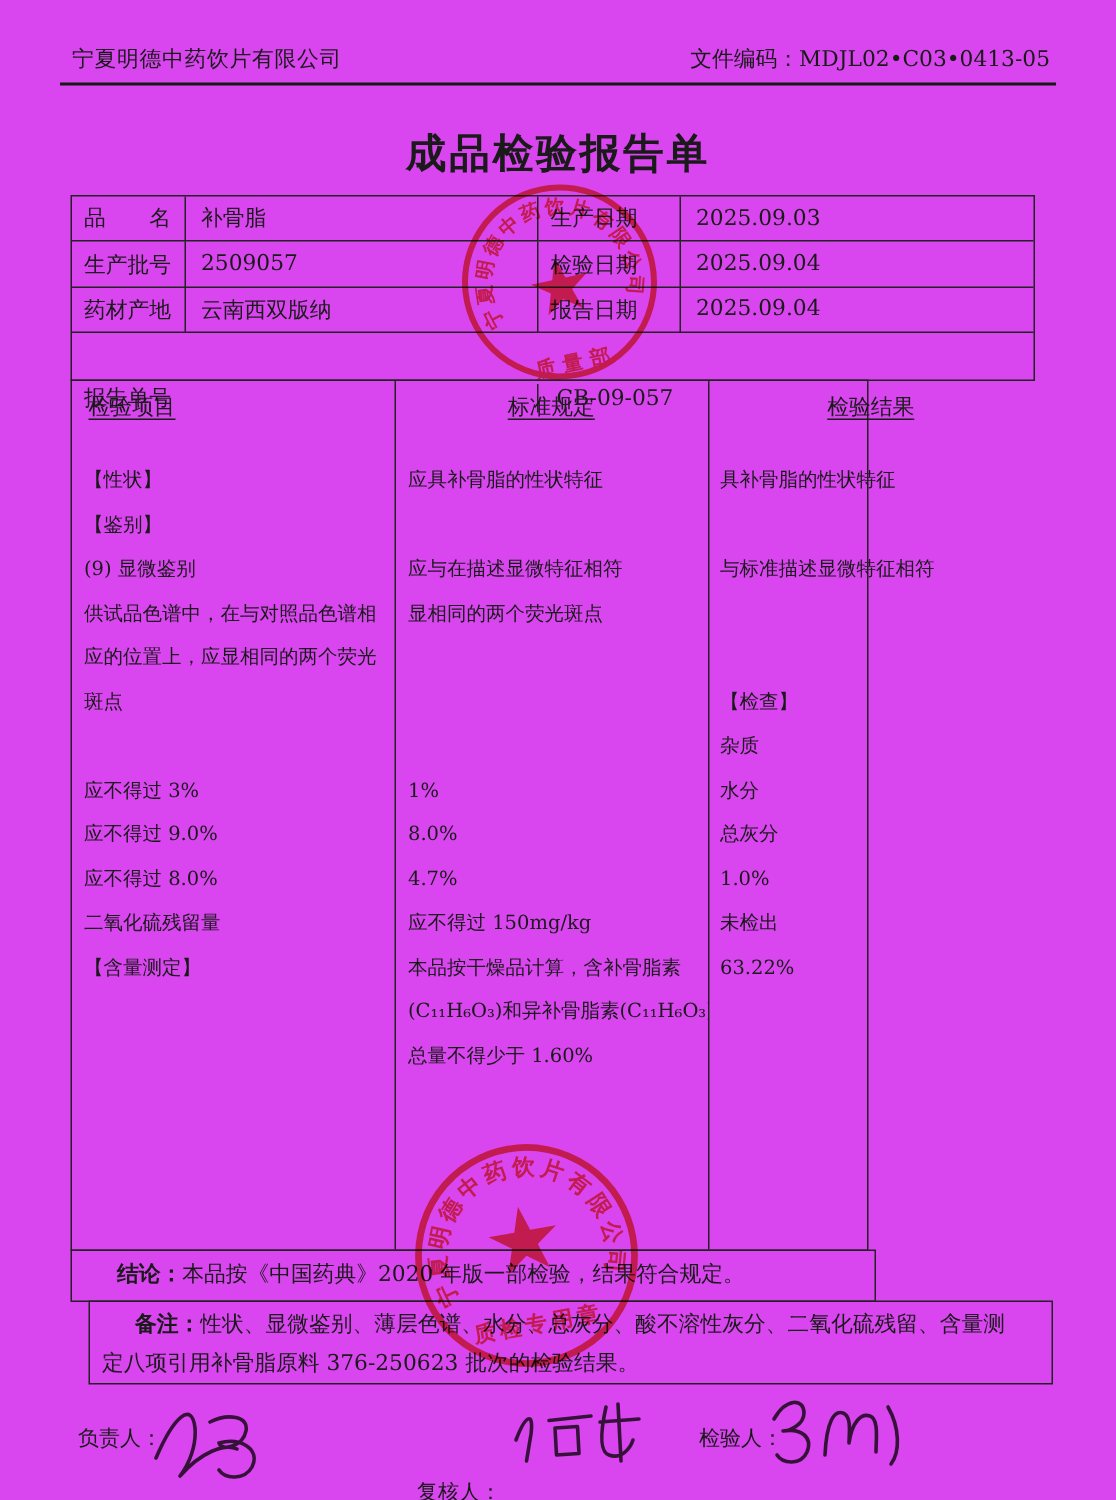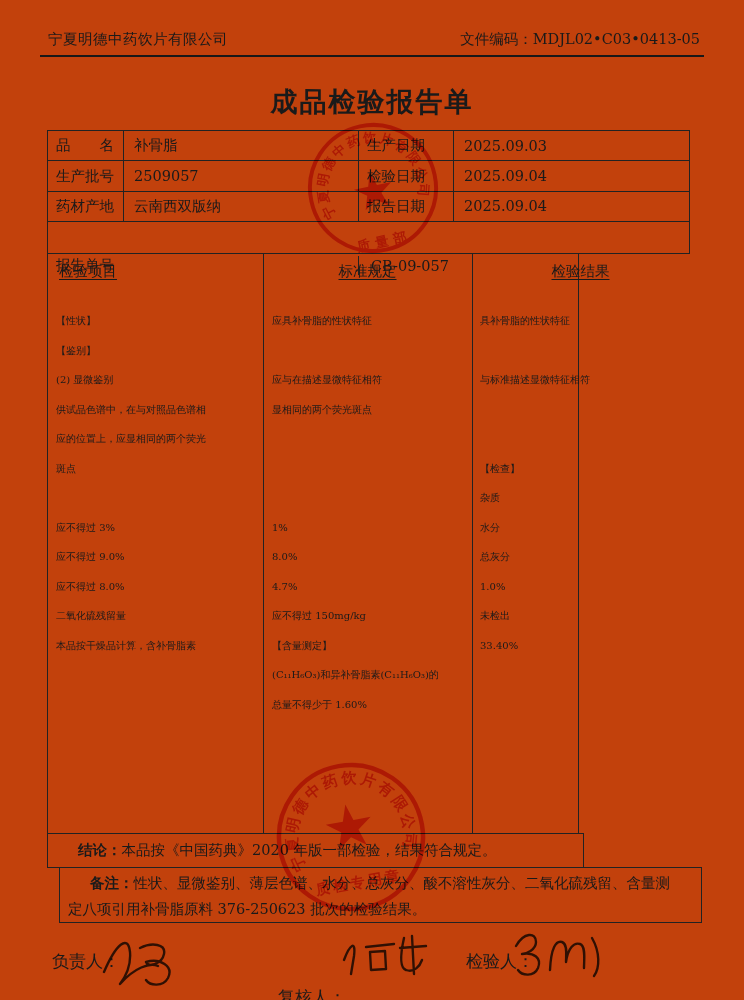--- a/index.html
+++ b/index.html
@@ -1,16 +1,16 @@
 <!DOCTYPE html>
 <html><head>
 <meta charset="utf-8">
 <style>
   html,body{margin:0;padding:0;background:#fff;}
-  .page{position:relative;width:744px;height:1000px;background:#c2410c;overflow:hidden;
+  .page{position:relative;width:744px;height:1000px;background:#d946ef;overflow:hidden;
         font-family:"DejaVu Serif","Liberation Serif",serif;color:#1a1a1a;}
   .abs{position:absolute;}
   
   .hdr-left{top:30px;left:48px;font-size:14.5px;letter-spacing:.5px;}
   .hdr-right{top:30px;right:44px;font-size:14.5px;}
   .hdr-rule{top:55px;left:40px;width:664px;height:2px;background:#181818;}
   .title{top:84px;left:0;width:100%;text-align:center;font-size:27px;font-weight:bold;letter-spacing:2px;}
   
   .info-grid{top:130px;left:47px;width:643px;height:124px;border:1px solid #222;box-sizing:border-box;
              display:grid;grid-template-columns:76px 235px 95px 235px;grid-template-rows:30.4px 30.4px 30.4px 1fr;text-align:right;}
@@ -25,32 +25,32 @@
   .main-t{top:253px;left:47px;width:532px;height:581px;border:1px solid #222;box-sizing:border-box;}
   .vline{position:absolute;top:0;bottom:0;width:1px;background:#222;}
   .ins-head{position:absolute;top:8px;left:0;display:flex;font-size:14.5px;}
   .ins-head span{display:block;}
   .ins-head .h1{width:215px;padding-left:11px;box-sizing:border-box;}
   .ins-head .h2{width:209px;text-align:center;}
   .ins-head .h3{width:217px;text-align:center;}
   .ins-head u{text-decoration:underline;text-underline-offset:3px;}
   .ins-grid{position:absolute;top:52px;left:0;display:grid;
             grid-template-columns:215px 209px 217px;grid-auto-rows:29.5px;
-            font-size:10px;line-height:29.5px;white-space:nowrap;}
+            font-size:13px;line-height:29.5px;white-space:nowrap;}
   .ins-grid>div{padding-left:8px;box-sizing:border-box;overflow:hidden;}
   .ins-grid>div:nth-child(3n+2){padding-left:9px;}
   
   .concl{top:833px;left:47px;width:537px;height:35px;border:1px solid #222;box-sizing:border-box;
          font-size:14.5px;line-height:32px;padding-left:8px;white-space:nowrap;overflow:hidden;}
   .remark{top:867px;left:47px;width:643px;height:56px;border:1px solid #222;box-sizing:border-box;
           font-size:14.5px;line-height:26px;padding:2px 8px 0;overflow:hidden;margin-left:12px;}
   .lbl-b{font-weight:bold;}
   .ind{margin-left:22px;}
   
-  .sig-label{position:absolute;top:950px;font-size:17px;}
+  .sig-label{position:absolute;top:950px;font-size:14px;}
   .sig-1{left:52px;} .sig-2{left:278px;margin-top:36px;} .sig-3{left:466px;}
   
   .overlay{position:absolute;left:0;top:0;width:744px;height:1000px;mix-blend-mode:multiply;pointer-events:none;}
   .stamp-text{font-family:"DejaVu Serif","Liberation Serif",serif;font-weight:700;}
 </style>
 </head>
 <body>
 
 <div class="page">
 
@@ -90,21 +90,21 @@
       <span class="h3"><u>检验结果</u></span>
     </div>
 
     <div class="ins-grid">
       <div>【性状】</div>
       <div>应具补骨脂的性状特征</div>
       <div>具补骨脂的性状特征</div>
       <div>【鉴别】</div>
       <div></div>
       <div></div>
-      <div>(2) 显微鉴别</div>
+      <div>(9) 显微鉴别</div>
       <div>应与在描述显微特征相符</div>
       <div>与标准描述显微特征相符</div>
       <div>供试品色谱中，在与对照品色谱相</div>
       <div>显相同的两个荧光斑点</div>
       <div></div>
       <div>应的位置上，应显相同的两个荧光</div>
       <div></div>
       <div></div>
       <div>斑点</div>
       <div></div>
@@ -117,23 +117,23 @@
       <div>水分</div>
       <div>应不得过 9.0%</div>
       <div>8.0%</div>
       <div>总灰分</div>
       <div>应不得过 8.0%</div>
       <div>4.7%</div>
       <div>1.0%</div>
       <div>二氧化硫残留量</div>
       <div>应不得过 150mg/kg</div>
       <div>未检出</div>
+      <div>【含量测定】</div>
       <div>本品按干燥品计算，含补骨脂素</div>
-      <div>【含量测定】</div>
-      <div>33.40%</div>
+      <div>63.22%</div>
       <div></div>
       <div>(C₁₁H₆O₃)和异补骨脂素(C₁₁H₆O₃)的</div>
       <div></div>
       <div></div>
       <div>总量不得少于 1.60%</div>
       <div></div>
     </div>
   </div>
 
   <div class="abs concl">

